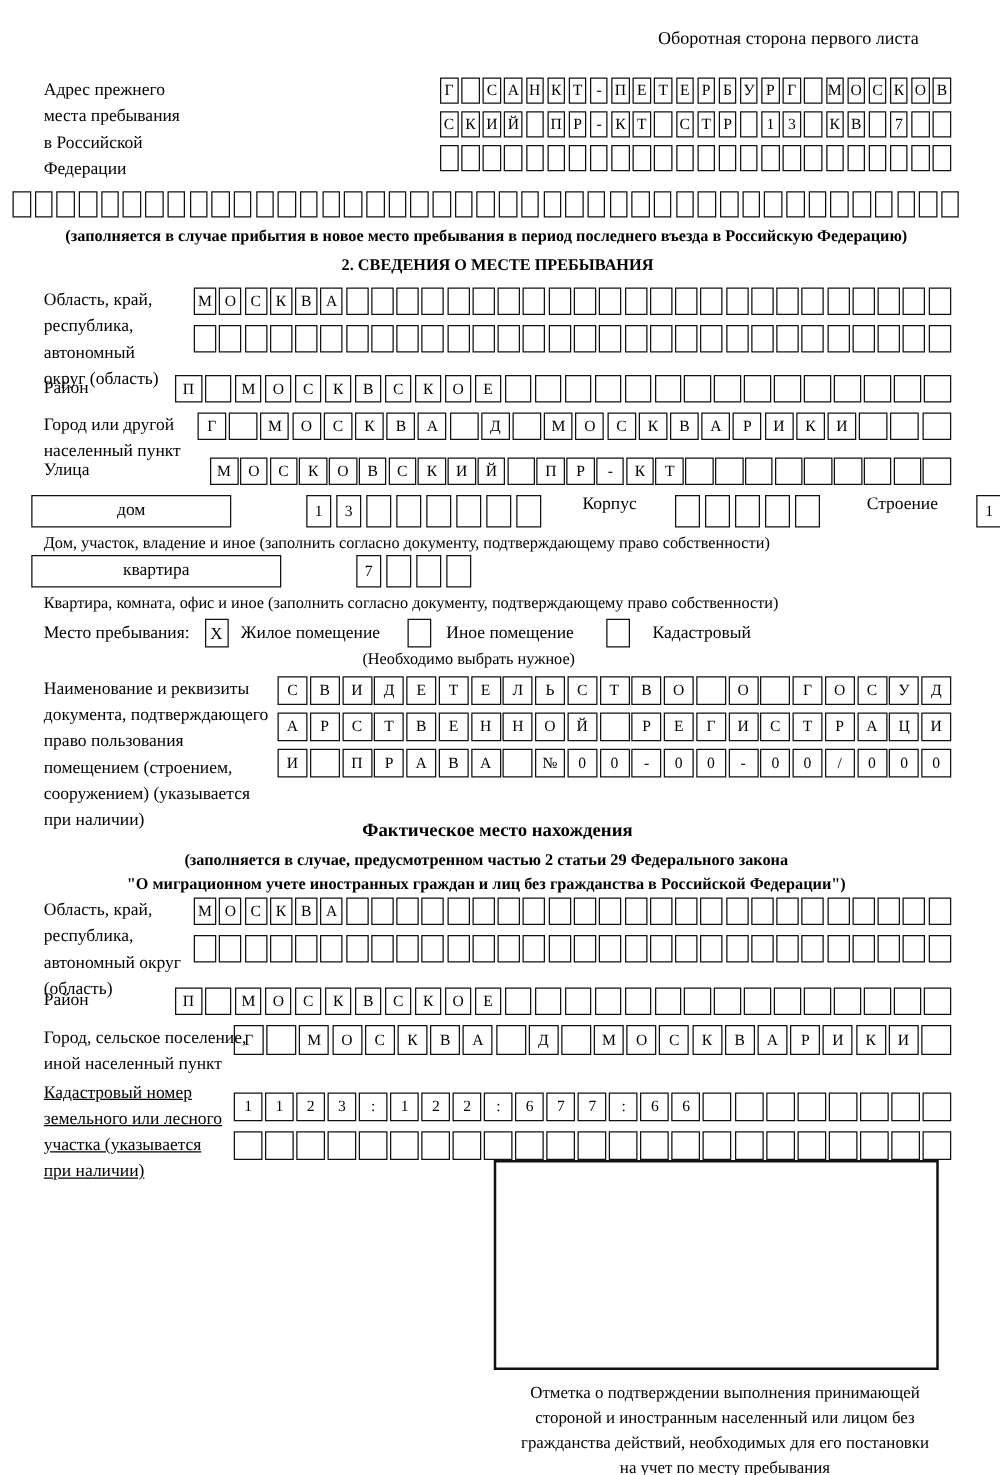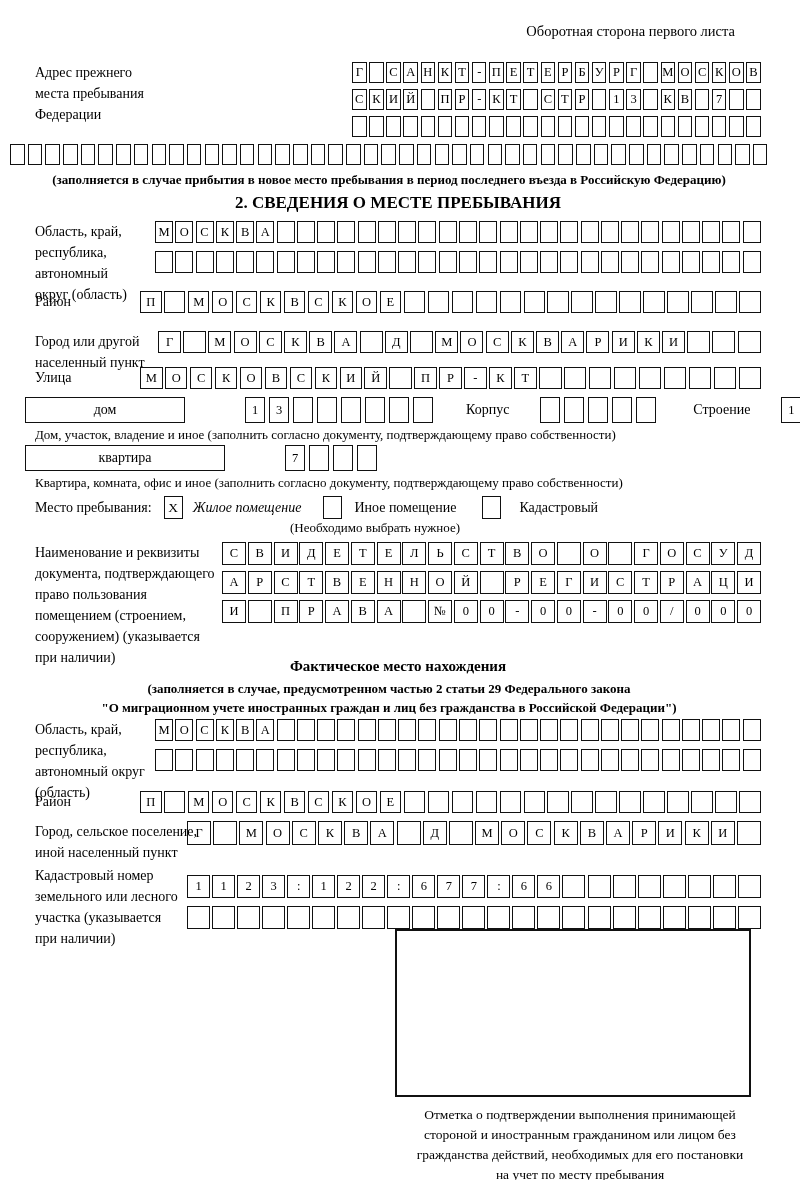--- a/index.html
+++ b/index.html
@@ -10,24 +10,24 @@
   .frow{display:flex;align-items:flex-start;}
   .flabel{font-size:14px;flex:0 0 auto;}
   .flabel .line{line-height:21px;white-space:nowrap;}
   .cellcol{flex:1;display:flex;flex-direction:column;}
   .cells{display:flex;justify-content:space-between;flex:1;--cw:14.5px;--ch:21px;}
   .cell{box-sizing:border-box;flex:0 0 var(--cw);width:var(--cw);height:var(--ch);
         border:1.6px solid #111;display:flex;align-items:center;justify-content:center;
         font-size:12.5px;line-height:1;}
   .note{font-size:13px;line-height:17px;}
   .center{text-align:center;}
-  .heading{font-weight:bold;font-size:17px;line-height:20px;text-align:center;}
+  .heading{font-weight:bold;font-size:13px;line-height:20px;text-align:center;}
   .fullrow{margin-left:-25px;width:758px;}
   .notewide{margin-left:-25px;width:758px;font-weight:bold;}
-  .houserow{display:flex;align-items:center;margin-left:-10px;gap:23px;}
+  .houserow{display:flex;align-items:flex-start;margin-left:-10px;gap:23px;}
   .bigbox{box-sizing:border-box;border:1.6px solid #111;height:26px;display:flex;
           align-items:center;justify-content:center;font-size:14px;flex:0 0 auto;}
   .cellgrp{display:flex;gap:4px;--cw:20px;--ch:26px;justify-content:flex-start;flex:0 0 auto;}
   .inlbl{font-size:14px;white-space:nowrap;}
   .stayrow{display:flex;align-items:center;font-size:14px;}
   .cbox{box-sizing:border-box;width:19px;height:23px;border:1.6px solid #111;
         display:inline-flex;align-items:center;justify-content:center;font-size:13.5px;flex:0 0 auto;}
   .stampbox{box-sizing:border-box;border:2px solid #111;width:356px;height:168px;margin-left:360px;}
   .caption{width:430px;margin-left:330px;text-align:center;font-size:13.5px;line-height:20px;}
   .ovh{overflow:visible;}
@@ -38,20 +38,21 @@
 <body>
 
 <div class="page">
 
   <div class="title">Оборотная сторона первого листа</div>
 
   <div class="frow" style="margin-top:22px;">
     <div class="flabel" style="width:317px;">
         <div class="line">Адрес прежнего</div>
         <div class="line">места пребывания</div>
+        <div class="line">в Российской</div>
         <div class="line">Федерации</div>
       </div>
     <div class="cellcol">
       <div class="cells">
           <div class="cell">Г</div>
           <div class="cell"></div>
           <div class="cell">С</div>
           <div class="cell">А</div>
           <div class="cell">Н</div>
           <div class="cell">К</div>
@@ -282,21 +283,21 @@
         <div class="cell"></div>
         <div class="cell"></div>
         <div class="cell"></div>
         <div class="cell"></div>
         <div class="cell"></div>
         <div class="cell"></div>
         <div class="cell"></div>
       </div>
   </div>
 
-  <div class="frow ovh" style="margin-top:18px;height:30px;justify-content:space-between;">
+  <div class="frow ovh" style="margin-top:8px;height:30px;justify-content:space-between;">
     <div class="flabel" style="width:123px;">
         <div class="line">Город или другой</div>
         <div class="line">населенный пункт</div>
       </div>
     <div class="cells" style="--cw:23px;--ch:22px;">
         <div class="cell">Г</div>
         <div class="cell"></div>
         <div class="cell">М</div>
         <div class="cell">О</div>
         <div class="cell">С</div>
@@ -315,21 +316,21 @@
         <div class="cell">Р</div>
         <div class="cell">И</div>
         <div class="cell">К</div>
         <div class="cell">И</div>
         <div class="cell"></div>
         <div class="cell"></div>
         <div class="cell"></div>
       </div>
   </div>
 
-  <div class="frow" style="margin-top:6px;">
+  <div class="frow" style="margin-top:6px;gap:28px;">
     <div class="flabel" style="width:105px;">
         <div class="line">Улица</div>
       </div>
     <div class="cells" style="--cw:22.5px;--ch:22px;">
         <div class="cell">М</div>
         <div class="cell">О</div>
         <div class="cell">С</div>
         <div class="cell">К</div>
         <div class="cell">О</div>
         <div class="cell">В</div>
@@ -396,21 +397,21 @@
         <div class="cell"></div>
       </div>
   </div>
   <div class="note" style="margin-top:4px;line-height:16px;">Квартира, комната, офис и иное (заполнить согласно документу, подтверждающему право собственности)</div>
 
   <div class="stayrow" style="margin-top:5px;">
     <span>Место пребывания:</span>
     <span class="cbox" style="margin-left:12px;">
         <span>X</span>
       </span>
-    <span style="margin-left:10px;font-style:italic;">Жилое помещение</span>
+    <span style="margin-left:10px;">Жилое помещение</span>
     <span class="cbox" style="margin-left:22px;">
         <span></span>
       </span>
     <span style="margin-left:12px;">Иное помещение</span>
     <span class="cbox" style="margin-left:26px;">
         <span></span>
       </span>
     <span style="margin-left:18px;">Кадастровый</span>
   </div>
   <div class="note" style="margin-top:1px;margin-left:180px;width:320px;text-align:center;line-height:16px;">(Необходимо выбрать нужное)</div>
@@ -640,21 +641,21 @@
         <div class="cell">А</div>
         <div class="cell">Р</div>
         <div class="cell">И</div>
         <div class="cell">К</div>
         <div class="cell">И</div>
         <div class="cell"></div>
       </div>
   </div>
 
   <div class="frow ovh" style="margin-top:14px;height:52px;">
-    <div class="flabel" style="width:152px;">
+    <div class="flabel" style="width:152px;text-decoration:underline;">
         <div class="line">Кадастровый номер</div>
         <div class="line">земельного или лесного</div>
         <div class="line">участка (указывается</div>
         <div class="line">при наличии)</div>
       </div>
     <div class="cellcol" style="margin-top:10px;">
       <div class="cells" style="--cw:23px;--ch:23px;">
           <div class="cell">1</div>
           <div class="cell">1</div>
           <div class="cell">2</div>
@@ -704,18 +705,18 @@
           <div class="cell"></div>
           <div class="cell"></div>
           <div class="cell"></div>
         </div>
     </div>
   </div>
 
   <div class="stampbox" style="margin-top:12px;"></div>
   <div class="caption" style="margin-top:8px;">
       <div class="line">Отметка о подтверждении выполнения принимающей</div>
-      <div class="line">стороной и иностранным гражданином или лицом без</div>
+      <div class="line">стороной и иностранным населенный или лицом без</div>
       <div class="line">гражданства действий, необходимых для его постановки</div>
       <div class="line">на учет по месту пребывания</div>
     </div>
 
 </div>
 
 </body></html>

